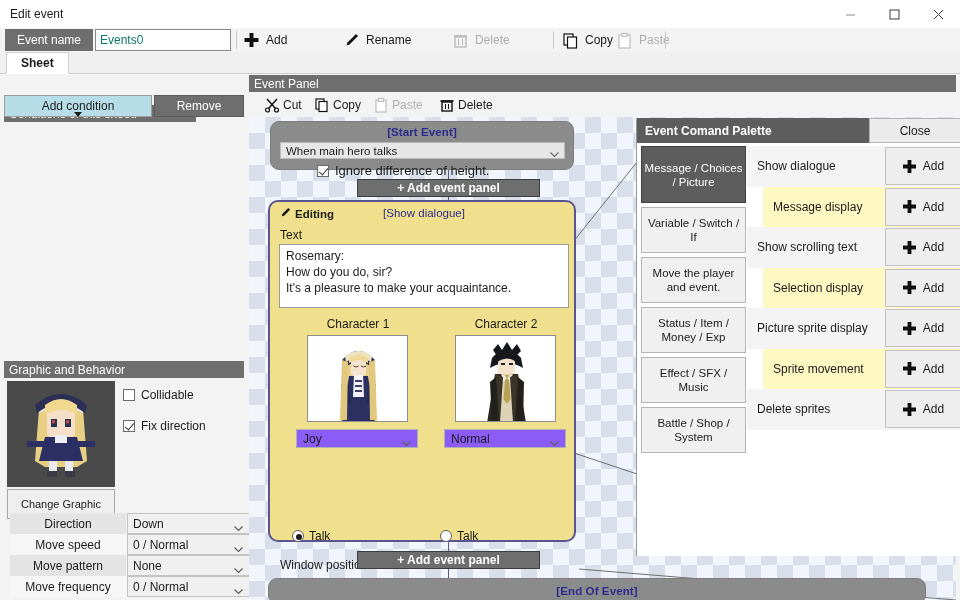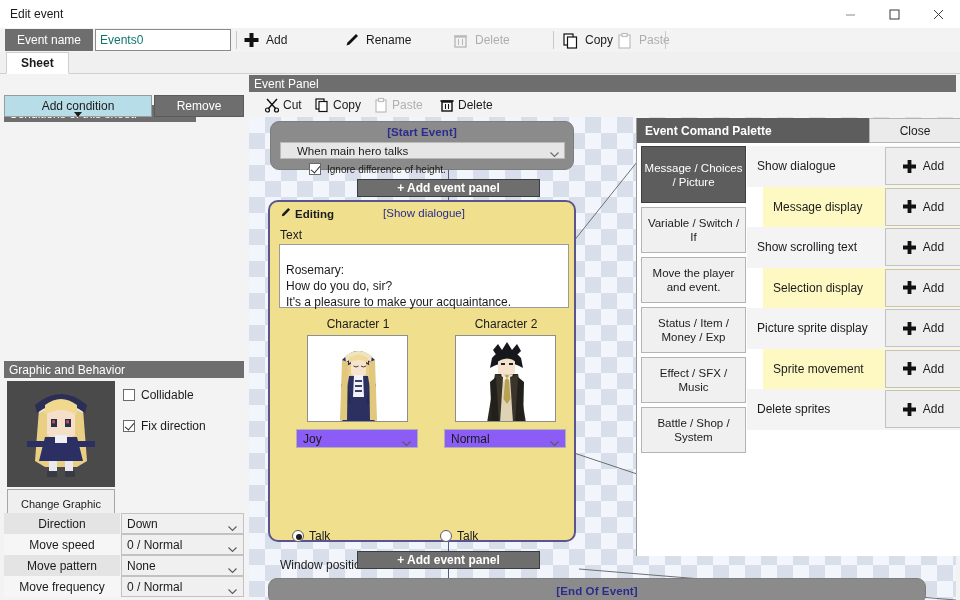--- a/index.html
+++ b/index.html
@@ -71,21 +71,21 @@
     background:#efefef; border:1px solid #a6a6a6; font-size:11px;
     display:flex; align-items:center; justify-content:center; color:#1b1b1b;
   }
   .chk{ position:absolute; display:flex; align-items:center; gap:6px; font-size:12px; color:#1b1b1b; }
   .chkbox{ width:12px; height:12px; border:1px solid #6b6b6b; background:#fff; position:relative; flex:0 0 auto; }
   .chkbox.on::after{ content:""; position:absolute; left:3px; top:0px; width:4px; height:8px;
      border:solid #2f2f2f; border-width:0 1.6px 1.6px 0; transform:rotate(40deg); }
   #chk-collidable{ left:123px; top:388px; }
   #chk-fixdir{ left:123px; top:419px; }
 
-  .proprow{ position:absolute; left:4px; width:240px; height:21px; }
+  .proprow{ position:absolute; left:10px; width:240px; height:21px; }
   .proplbl{
     position:absolute; left:0; top:0; width:116px; height:21px;
     display:flex; align-items:center; justify-content:center; font-size:12px; color:#1b1b1b;
   }
   .proprow.alt .proplbl{ background:#e4e4e4; }
   .proprow.plain .proplbl{ background:#f6f6f6; }
   .propsel{
     position:absolute; left:117px; top:0; width:123px; height:21px;
     background:#f0f0f0; border:1px solid #c2c2c2; display:flex; align-items:center;
     padding-left:5px; font-size:12px; color:#1b1b1b;
@@ -119,24 +119,24 @@
     background:#8b8b8b; border-radius:9px; border:1px solid #7d7d7d;
   }
   .node-title{
     text-align:center; color:#2b2b8f; font-size:11.5px; font-weight:bold;
     padding-top:4px; letter-spacing:.1px;
   }
   #start-node{ left:21px; top:4px; width:304px; height:49px; }
   .startsel{
     position:absolute; left:9px; top:20px; width:285px; height:17px;
     background:#e6e6e6; border:1px solid #b9b9b9; display:flex; align-items:center;
-    padding-left:16px; font-size:11.5px; color:#1b1b1b;
+    padding-left:5px; font-size:11.5px; color:#1b1b1b;
   }
   .startsel .cv{ position:absolute; right:5px; top:5px; }
-  #start-chk{ position:absolute; left:38px; top:41px; font-size:10px; }
+  #start-chk{ position:absolute; left:46px; top:41px; font-size:13px; }
 
   .addpanel{
     position:absolute; height:18px; background:#6e6e6e; color:#ffffff;
     border:1px solid #3d3d3d; display:flex; align-items:center; justify-content:center;
     font-size:12px; font-weight:bold;
   }
   #addpanel1{ left:108px; top:62px; width:183px; }
   #addpanel2{ left:108px; top:434px; width:183px; }
 
   .vline{ position:absolute; width:1px; background:#5a5a8a; left:199px; }
@@ -144,21 +144,21 @@
   
   #dlg-node{
     left:19px; top:83px; width:308px; height:342px;
     background:#f0e08d; border:2px solid #5a558f; border-radius:10px;
   }
   #dlg-editing{ position:absolute; left:10px; top:5px; font-size:11.5px; font-weight:bold; color:#1b1b1b; display:flex; align-items:center; gap:4px;}
   #dlg-kind{ position:absolute; left:0; top:5px; width:308px; text-align:center; font-size:11.5px; font-weight:normal; color:#2b2b8f; }
   #dlg-textlbl{ position:absolute; left:10px; top:26px; font-size:12px; color:#1b1b1b; }
   #dlg-text{
     position:absolute; left:9px; top:42px; width:290px; height:64px;
-    background:#ffffff; border:1px solid #9b9b9b; padding:17px 6px;
+    background:#ffffff; border:1px solid #9b9b9b; padding:3px 6px;
     font-size:12px; color:#1b1b1b; line-height:16px; white-space:pre-line;
   }
   .charcol{ position:absolute; top:115px; width:132px; }
   .charcol.c1{ left:22px; }
   .charcol.c2{ left:170px; }
   .charlbl{ text-align:center; font-size:12px; color:#1b1b1b; }
   .charbox{
     position:relative; margin-top:4px; width:101px; height:87px; margin-left:15px;
     background:#ffffff; border:1px solid #8e8e8e; overflow:hidden;
   }

